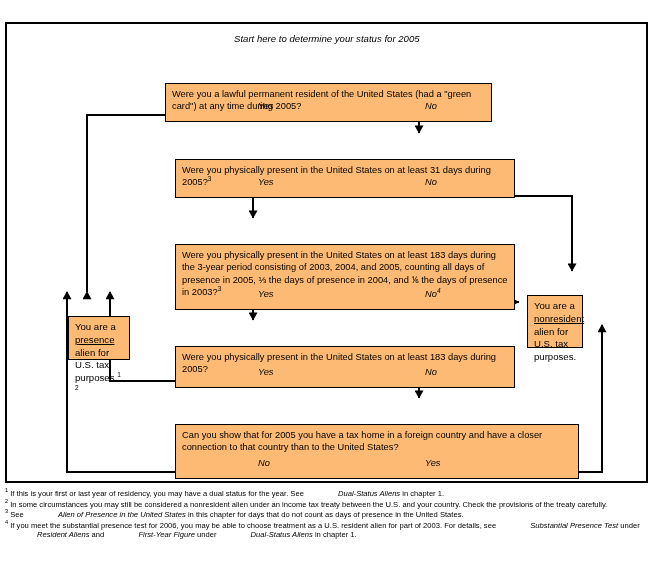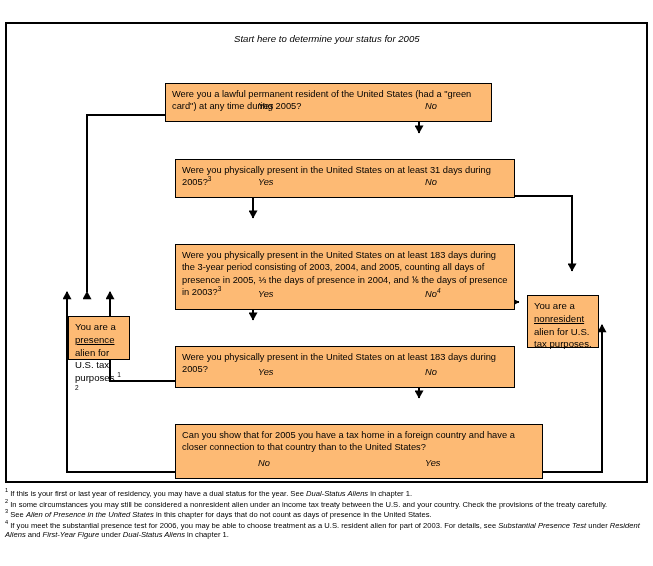--- a/index.html
+++ b/index.html
@@ -92,21 +92,21 @@
     left: 5px;
     top: 489px;
     width: 645px;
     font-size: 7.6px;
     line-height: 9.6px;
   }
   #footnotes .fn {
     margin-bottom: 1px;
   }
   #footnotes .fn sup { font-size: 5.6px; }
-  #footnotes i { font-style: italic; }
+  #footnotes i { font-style: italic; margin-left: 32px; }
 </style>
 </head>
 <body>
 
 <div id="page">
 
 
   <div id="chart-frame"></div>
 
   <svg id="connectors" viewBox="0 0 653 566" xmlns="http://www.w3.org/2000/svg">
@@ -165,32 +165,32 @@
   </div>
   <div class="elabel" style="left:258px; top:289px;">Yes</div>
   <div class="elabel" style="left:425px; top:289px;"><span>No</span><sup>4</sup></div>
 
   <div class="node" style="left:175px; top:323px; width:340px; height:42px;">
     <span>Were you physically present in the United States on at least 183 days during 2005?</span>
   </div>
   <div class="elabel" style="left:258px; top:367px;">Yes</div>
   <div class="elabel" style="left:425px; top:367px;">No</div>
 
-  <div class="node" style="left:175px; top:401px; width:368px; height:55px;">
+  <div class="node" style="left:175px; top:401px; width:404px; height:55px;">
     <span>Can you show that for 2005 you have a tax home in a foreign country and have a closer connection to that country than to the United States?</span>
   </div>
   <div class="elabel" style="left:258px; top:458px;">No</div>
   <div class="elabel" style="left:425px; top:458px;">Yes</div>
 
   <div class="node outcome" style="left:68px; top:293px; width:62px; height:44px;">
     <span>You are a</span>
     <u>presence</u><span> alien for U.S. tax purposes.</span><sup>1 2</sup>
   </div>
 
-  <div class="node outcome" style="left:527px; top:272px; width:72px; height:53px;">
+  <div class="node outcome" style="left:527px; top:272px; width:56px; height:53px;">
     <span>You are a</span>
     <u>nonresident</u><span> alien for U.S. tax purposes.</span>
   </div>
 
   <div id="footnotes">
       <div class="fn"><sup>1</sup> <span>If this is your first or last year of residency, you may have a dual status for the year. See </span><i>Dual-Status Aliens</i><span> in chapter 1.</span></div>
       <div class="fn"><sup>2</sup> <span>In some circumstances you may still be considered a nonresident alien under an income tax treaty between the U.S. and your country. Check the provisions of the treaty carefully.</span></div>
       <div class="fn"><sup>3</sup> <span>See </span><i>Alien of Presence in the United States</i><span> in this chapter for days that do not count as days of presence in the United States.</span></div>
       <div class="fn"><sup>4</sup> <span>If you meet the substantial presence test for 2006, you may be able to choose treatment as a U.S. resident alien for part of 2003. For details, see </span><i>Substantial Presence Test</i><span> under </span><i>Resident Aliens</i><span> and </span><i>First-Year Figure</i><span> under </span><i>Dual-Status Aliens</i><span> in chapter 1.</span></div>
     </div>

